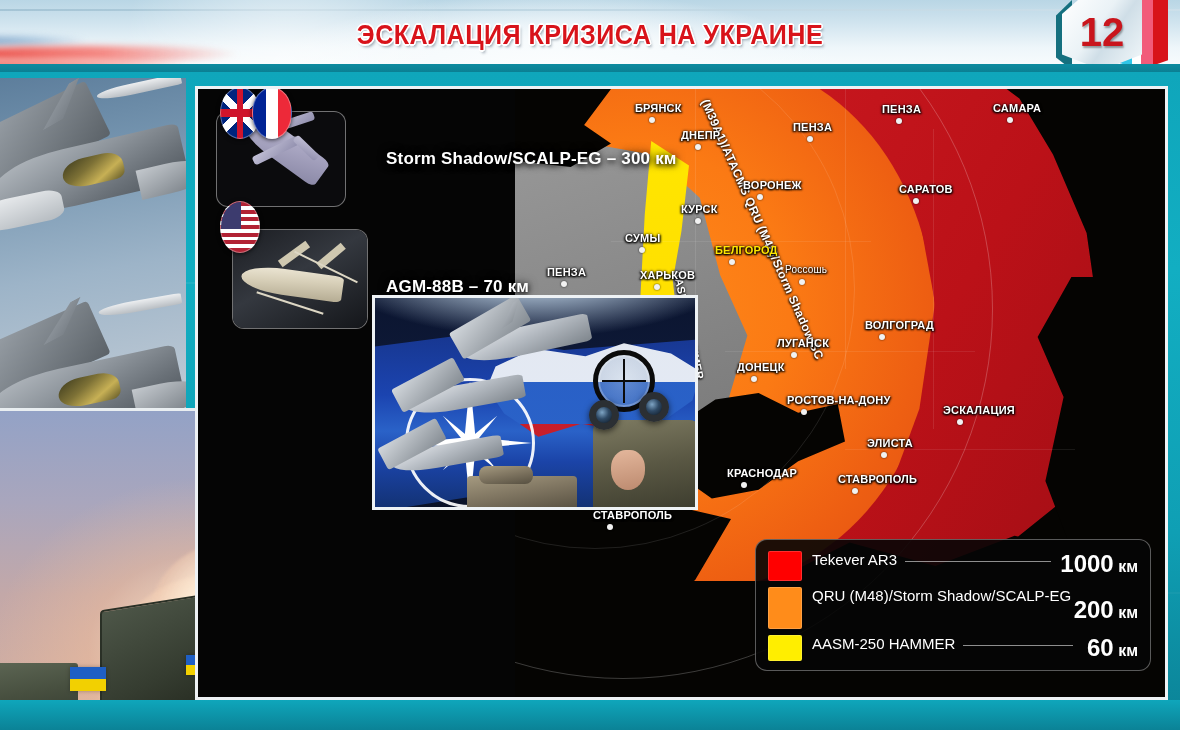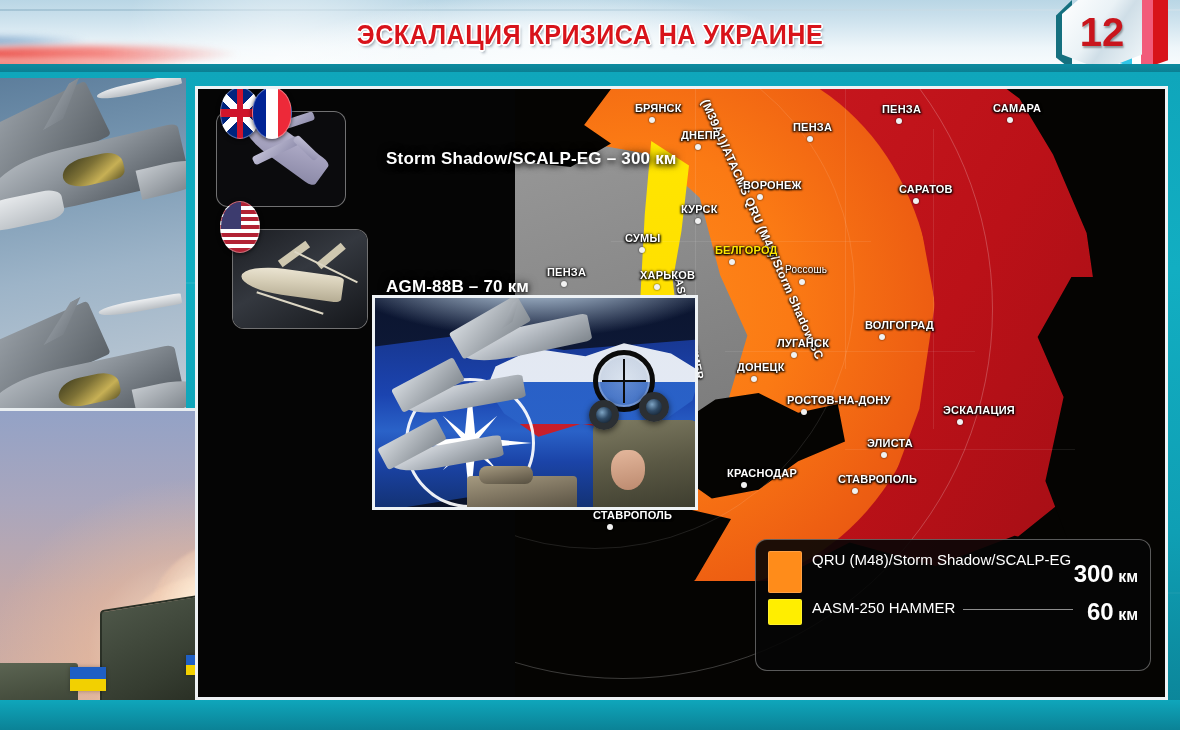--- a/index.html
+++ b/index.html
@@ -710,24 +710,29 @@
       <div class="tank" style="left:104px;top:168px;width:54px;height:18px;border-radius:8px;"></div>
 
       <div class="spotter" style="left:218px;top:122px;width:110px;height:93px;"></div>
       <div class="spotter-face" style="left:236px;top:152px;"></div>
       <div class="binoc" style="left:214px;top:102px;width:30px;height:30px;"></div>
       <div class="binoc" style="left:264px;top:94px;width:30px;height:30px;"></div>
     </div>
 
     <div id="legend">
       <div id="legend-rows">
+          <div class="leg-row" style="height: 34px; margin-bottom: 2px;">
+            <div class="leg-swatch" style="background: rgb(255, 0, 0); height: 30px; margin-top: 1px;"></div>
+            <div class="leg-text"><span>Tekever AR3</span><span style="display: inline-block; vertical-align: middle; height: 1px; background: rgba(255, 255, 255, 0.55); margin: 0px 8px; width: 146px;"></span></div>
+            <div class="leg-val" style="padding-top: 2px;"><span>1000</span><span class="km"> км</span></div>
+          </div>
           <div class="leg-row" style="height: 46px; margin-bottom: 2px;">
             <div class="leg-swatch" style="background: rgb(255, 140, 26); height: 42px; margin-top: 1px;"></div>
             <div class="leg-text"><span class="lt2">QRU (M48)/Storm Shadow/SCALP-EG</span></div>
-            <div class="leg-val" style="padding-top: 12px;"><span>300</span><span class="km"> км</span></div>
+            <div class="leg-val" style="padding-top: 12px;"><span>200</span><span class="km"> км</span></div>
           </div>
           <div class="leg-row" style="height: 30px; margin-bottom: 2px;">
             <div class="leg-swatch" style="background: rgb(255, 238, 0); height: 26px; margin-top: 1px;"></div>
             <div class="leg-text"><span>AASM-250 HAMMER</span><span style="display: inline-block; vertical-align: middle; height: 1px; background: rgba(255, 255, 255, 0.55); margin: 0px 8px; width: 110px;"></span></div>
             <div class="leg-val" style="padding-top: 2px;"><span>60</span><span class="km"> км</span></div>
           </div>
         </div>
     </div>
 
   </div>

